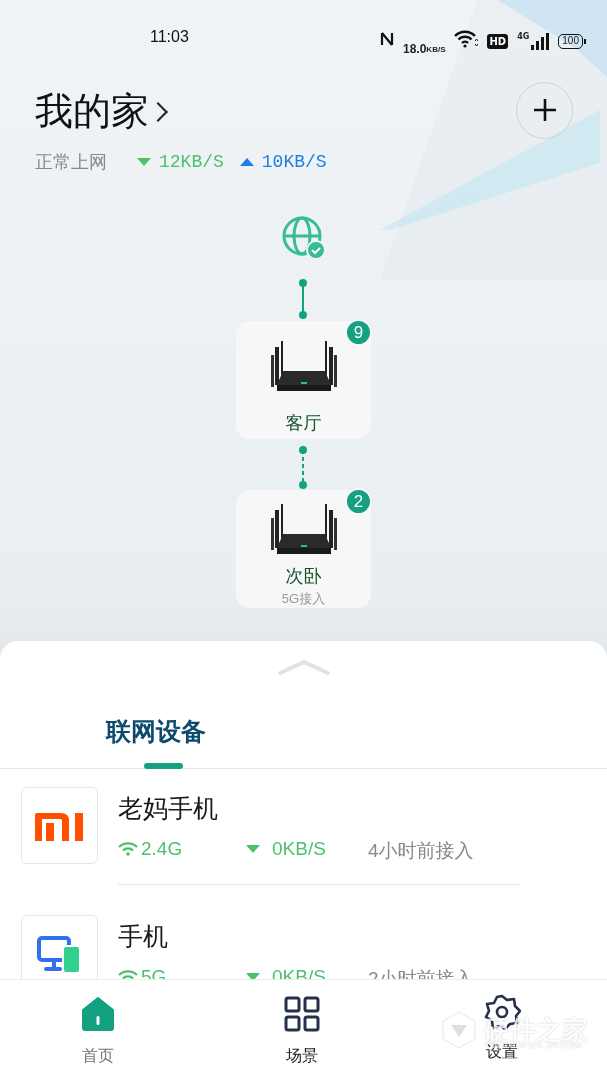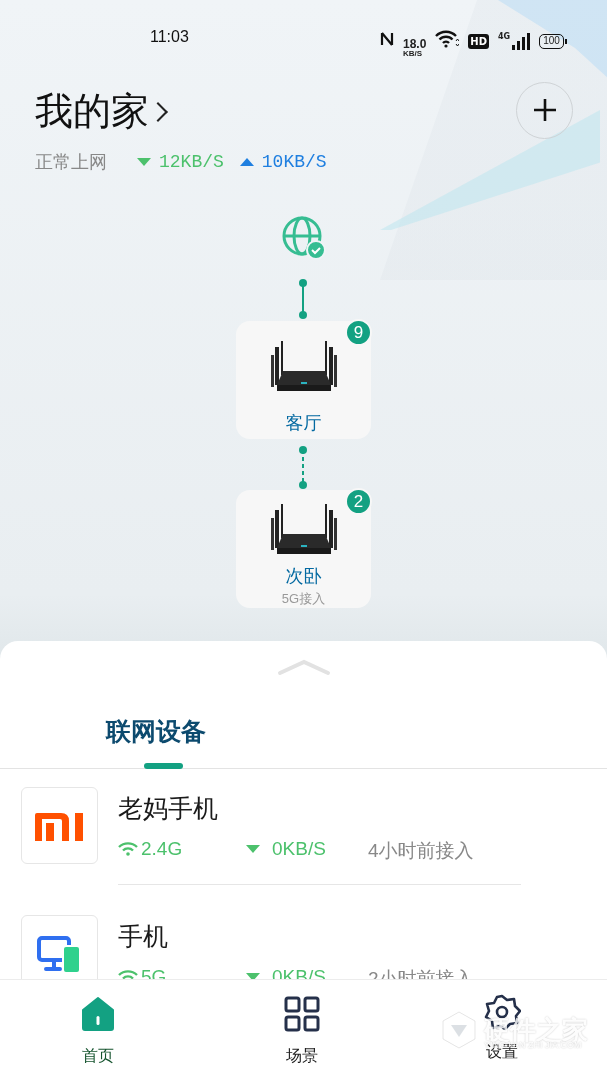--- a/index.html
+++ b/index.html
@@ -20,21 +20,21 @@
     clip-path: polygon(0 100%, 100% 20%, 100% 55%, 5% 100%); }
   .bg-c { left: 470px; top: 0; width: 140px; height: 80px;
     background: rgba(190,222,245,0.6);
     clip-path: polygon(20% 0, 100% 0, 100% 100%, 75% 60%); }
 
   
   .status-bar { position: absolute; top: 0; left: 0; width: 607px; height: 80px; }
   .status-time { position: absolute; left: 150px; top: 28px; font-size: 16px; color: #111; font-family: "Liberation Sans", sans-serif; }
   .status-icons { position: absolute; left: 380px; top: 28px; display: flex; align-items: center; gap: 9px; height: 26px; }
   .nfc { font-size: 16px; font-weight: bold; }
-  .netspeed { display: flex; flex-direction: column; align-items: flex-start; line-height: 9px; font-family: "Liberation Sans", sans-serif; margin-top: 16px; }
+  .netspeed { display: flex; flex-direction: row; align-items: flex-end; line-height: 9px; font-family: "Liberation Sans", sans-serif; margin-top: 16px; }
   .netspeed .v { font-size: 12px; font-weight: bold; }
   .netspeed .u { font-size: 8px; font-weight: bold; }
   .hd { background: #111; color: #fff; font-size: 10px; font-weight: bold; padding: 2px 2px; border-radius: 3px; }
   .sig { display: flex; align-items: flex-end; gap: 2px; height: 18px; }
   .sig .lbl { font-size: 8px; font-weight: bold; align-self: flex-start; }
   .sig i { display: block; width: 3px; background: #111; }
   .battery { border: 1.5px solid #111; border-radius: 5px; font-size: 10px; padding: 0 3px; height: 15px; line-height: 12px; position: relative; font-family: "Liberation Sans", sans-serif; }
   .battery::after { content: ""; position: absolute; right: -4px; top: 4px; width: 2px; height: 5px; background: #111; }
 
   
@@ -49,21 +49,21 @@
   .tri-down { width: 0; height: 0; border-left: 7px solid transparent; border-right: 7px solid transparent; border-top: 8px solid #4cc16c; }
   .tri-up { width: 0; height: 0; border-left: 7px solid transparent; border-right: 7px solid transparent; border-bottom: 8px solid #1f7fe0; }
 
   
   .globe { position: absolute; left: 281px; top: 215px; width: 46px; height: 46px; }
   .link { position: absolute; left: 302px; width: 2px; }
   .dot { position: absolute; width: 8px; height: 8px; border-radius: 50%; background: #13a182; left: 299px; }
   .link.solid { top: 283px; height: 32px; background: #13a182; }
   .link.dashed { top: 450px; height: 34px; background: repeating-linear-gradient(to bottom, #13a182 0 4px, transparent 4px 7px); }
   .router-card { position: absolute; left: 236px; width: 135px; background: #f7f7f7; border-radius: 14px; display: flex; flex-direction: column; align-items: center; cursor: pointer; }
-  .router-card .name { font-size: 18px; color: #0369a1; font-family: Liberation Serif, serif; }
+  .router-card .name { font-size: 18px; color: #14532d; font-family: Liberation Serif, serif; }
   .router-card .sub { font-size: 13px; color: #999; margin-top: 2px; font-family: "Liberation Sans", sans-serif; }
   .badge { position: absolute; right: -1px; top: -2px; width: 27px; height: 27px; border-radius: 50%; background: #13a182; color: #fff; font-size: 17px; display: flex; align-items: center; justify-content: center; border: 2px solid #f7f7f7; font-family: "Liberation Sans", sans-serif; }
   .router-img { margin-top: 20px; width: 70px; height: 52px; position: relative; }
 
   
   .sheet { position: absolute; left: 0; top: 641px; width: 607px; height: 439px; background: #fff; border-radius: 18px 18px 0 0; }
   .sheet-handle { position: absolute; left: 277px; top: 16px; width: 54px; height: 20px; }
   .tabs { position: absolute; top: 70px; left: 0; width: 607px; height: 58px; border-bottom: 1px solid #e3e3e3; }
   .tab { position: absolute; top: 4px; font-size: 25px; cursor: pointer; }
   .tab.active { left: 106px; color: #0c4a6e; font-weight: bold; }
@@ -77,21 +77,21 @@
   .device-meta { position: absolute; left: 118px; top: 68px; width: 470px; font-size: 19px; font-family: "Liberation Sans", sans-serif; }
   .device-meta .band { position: absolute; left: 0; color: #4cc16c; display: flex; align-items: center; gap: 3px; }
   .device-meta .rate { position: absolute; left: 128px; color: #4cc16c; display: flex; align-items: center; gap: 12px; }
   .device-meta .since { position: absolute; left: 250px; color: #888; }
   .device-divider { position: absolute; left: 118px; right: 20px; bottom: 13px; height: 1px; background: #e6e6e6; }
 
   
   .bottom-nav { position: absolute; left: 0; top: 979px; width: 607px; height: 101px; background: #fff; border-top: 1px solid #ececec; }
   .nav-item { position: absolute; top: 16px; width: 100px; display: flex; flex-direction: column; align-items: center; cursor: pointer; }
   .nav-item .lbl { font-size: 16px; margin-top: 10px; }
-  .nav-home { left: 48px; } .nav-home .lbl { color: #14532d; }
+  .nav-home { left: 48px; } .nav-home .lbl { color: #737373; }
   .nav-scene { left: 252px; } .nav-scene .lbl { color: #222; }
   .nav-settings { left: 452px; top: 14px; } .nav-settings .lbl { color: #222; margin-top: 6px; }
 
   .watermark { position: absolute; left: 440px; top: 1010px; display: flex; align-items: center; gap: 6px; opacity: .85; }
   .watermark .wm-text { color: rgba(255,255,255,0.95); font-size: 26px; font-weight: bold; text-shadow: 0 0 2px rgba(0,0,0,0.25); }
   .watermark .wm-sub { position: absolute; left: 44px; top: 30px; font-size: 9px; color: rgba(255,255,255,0.95); text-shadow: 0 0 2px rgba(0,0,0,0.3); white-space: nowrap; font-family: "Liberation Sans", sans-serif; }
 </style>
 </head>
 <body>
 

